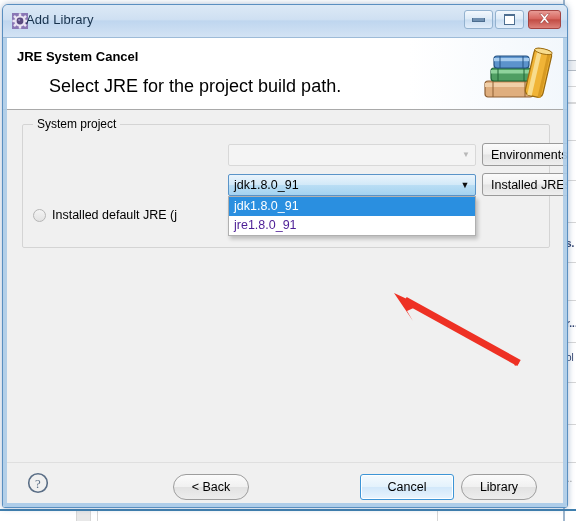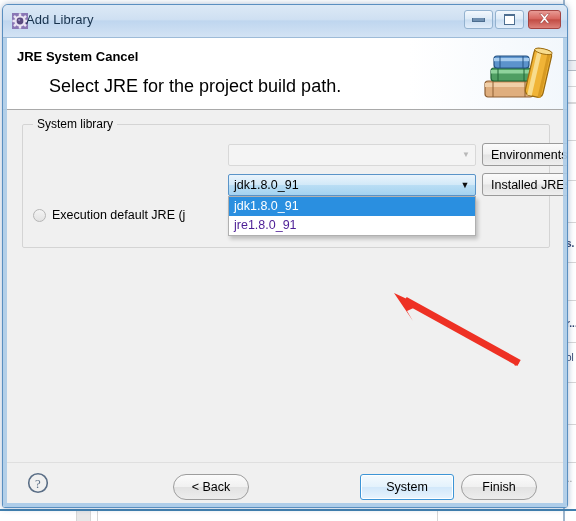--- a/index.html
+++ b/index.html
@@ -426,27 +426,27 @@
           <rect x="65.5" y="6" width="3" height="48" fill="#d79a22"></rect>
           <ellipse cx="61" cy="8" rx="9" ry="2.6" fill="#f8dc8d" stroke="#9b6b10" stroke-width="0.9"></ellipse>
         </g>
       </svg>
     </div>
   </div>
 
   <div id="content">
 
     <div id="group-system-library">
-      <div id="group-legend">System library</div>
+      <div id="group-legend">System project</div>
 
 
 
       <div class="row" id="row-wsdef">
         <span class="radio-outer"></span>
-        <span class="radio-label">Execution default JRE (j</span>
+        <span class="radio-label">Installed default JRE (j</span>
       </div>
 
       <div class="combo" id="combo-exec">
         <span class="combo-text"></span>
         <span class="combo-arrow">▼</span>
       </div>
 
       <div class="combo" id="combo-alt">
         <span class="combo-text">jdk1.8.0_91</span>
         <span class="combo-arrow">▼</span>
@@ -471,18 +471,18 @@
   </div>
 
   <div id="footer">
     <span id="help-icon">
       <svg width="22" height="22" viewBox="0 0 22 22">
         <circle cx="11" cy="11" r="9.3" fill="none" stroke="#5a6e86" stroke-width="1.6"></circle>
         <text x="11" y="15.6" text-anchor="middle" font-family="Liberation Serif, serif" font-size="13" fill="#5a6e86">?</text>
       </svg>
     </span>
     <div class="nav-btn" id="btn-back">&lt; Back</div>
-    <div class="nav-btn" id="btn-finish">System</div>
-    <div class="nav-btn" id="btn-cancel">Finish</div>
+    <div class="nav-btn" id="btn-finish">Cancel</div>
+    <div class="nav-btn" id="btn-cancel">Library</div>
   </div>
 
   <div id="dialog-bottom-edge"></div>
 </div>
 
 </body></html>

